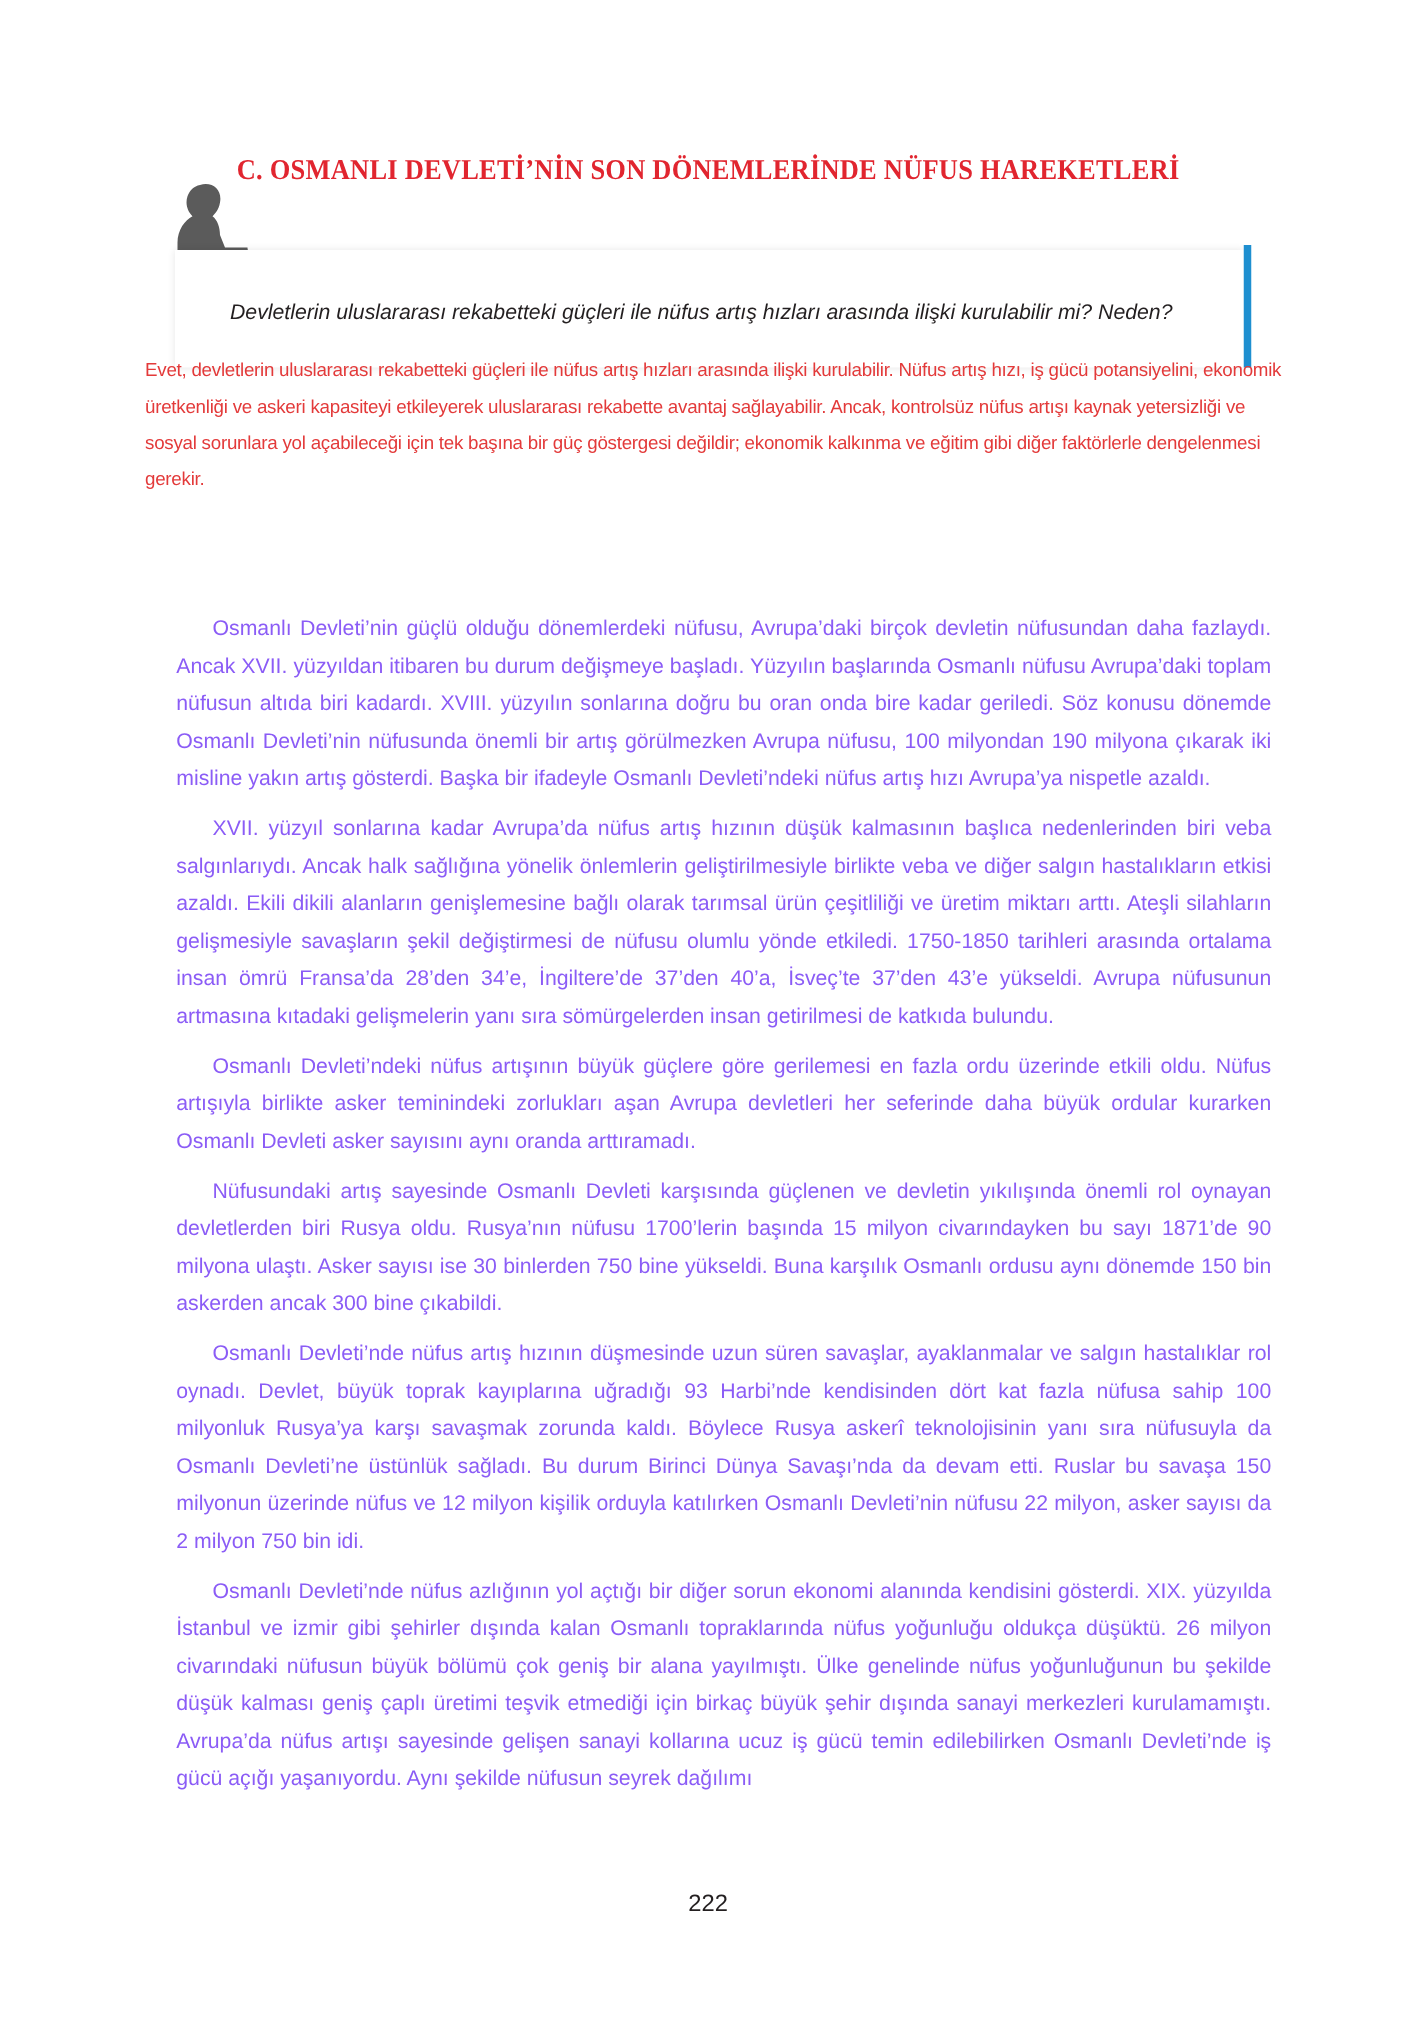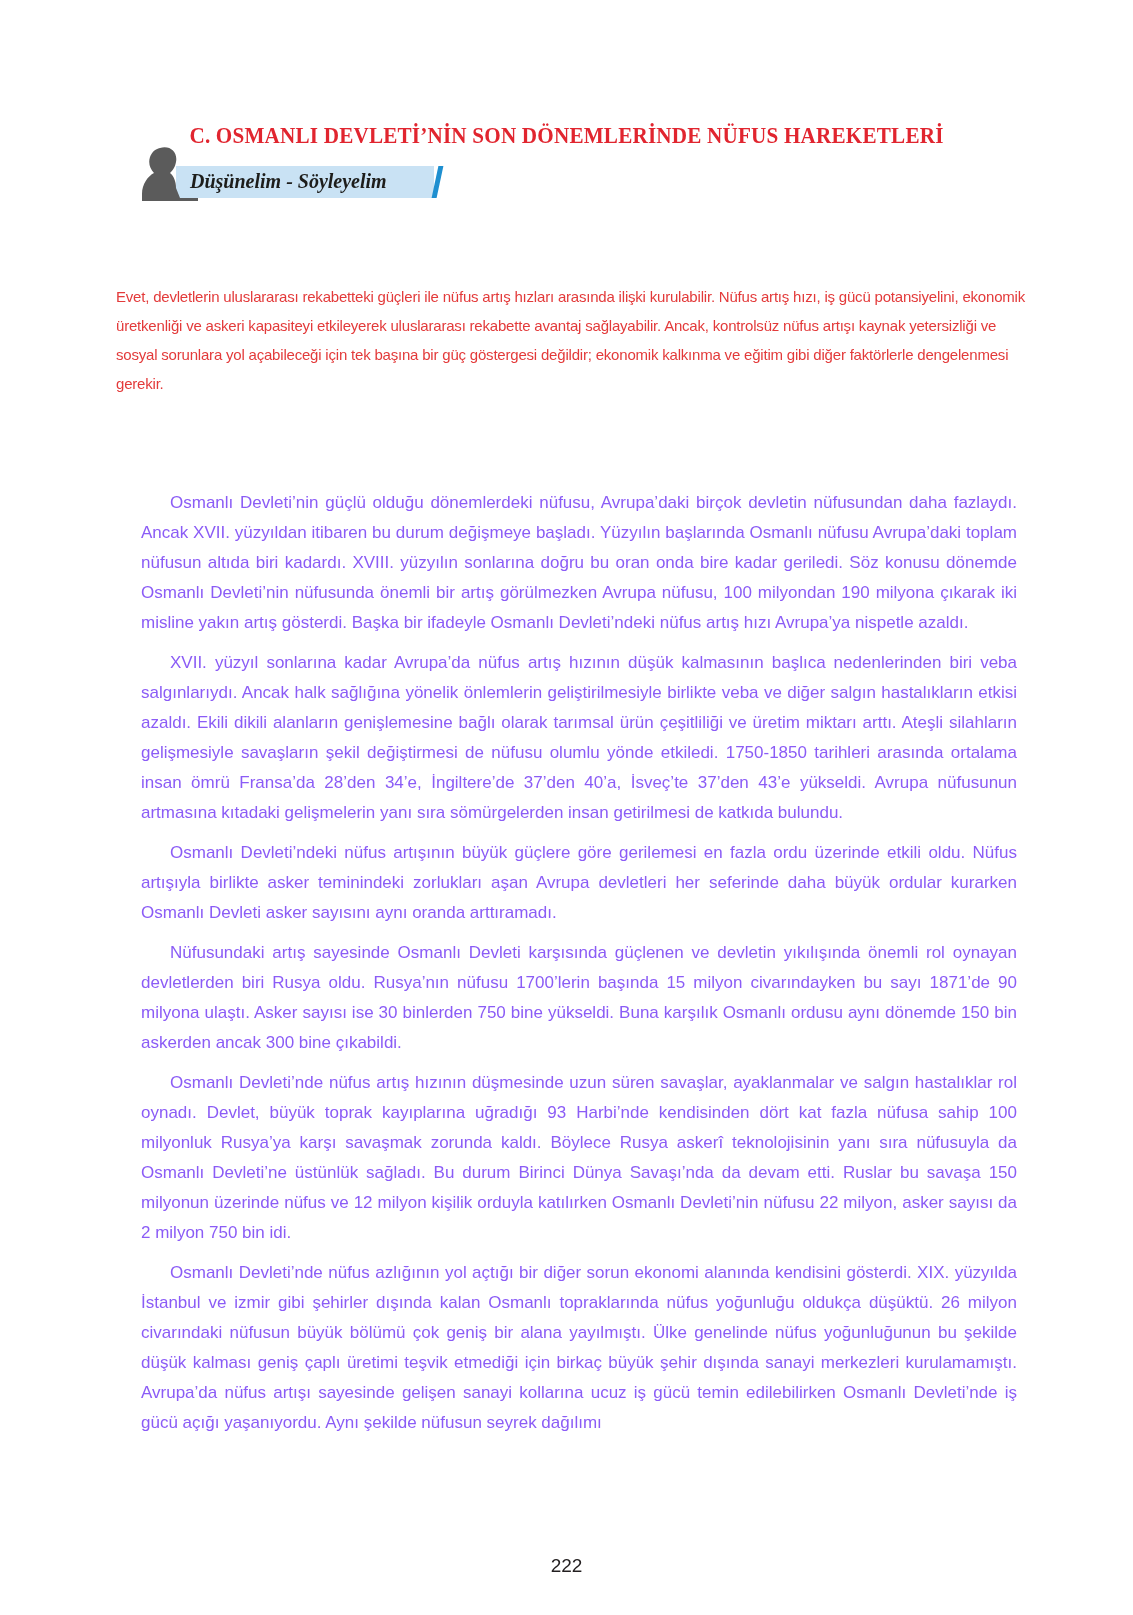--- a/index.html
+++ b/index.html
@@ -20,36 +20,36 @@
            box-shadow:0 0 6px rgba(0,0,0,0.10); }
   .q-bar { position:absolute; right:-6px; top:-4px; width:6px; height:98px; background:#1e8fd0; }
   .q-text { position:absolute; left:16px; top:18px; width:832px; font-style:italic; font-size:17px;
             line-height:30px; color:#231f20; text-align:justify; text-indent:28px; }
   .answer { position:absolute; top:282px; left:116px; width:920px; color:#e33a3a;
             font-weight:normal; font-size:15px; line-height:29px; letter-spacing:-0.2px; }
   .body { position:absolute; top:488px; left:141px; width:876px; }
   .para { font-size:17px; line-height:30px; text-align:justify; text-indent:29px;
           margin:0 0 10px 0; color:#8b5cf6; }
   .page-num { position:absolute; top:1513px; left:0; width:1133px; text-align:center;
-              font-size:19px; color:#231f20;margin-top:42px; }
+              font-size:19px; color:#231f20; }
 </style>
 </head>
 <body>
 
 <h1 class="title">C. OSMANLI DEVLETİ’NİN SON DÖNEMLERİNDE NÜFUS HAREKETLERİ</h1>
 
 <div class="think-wrap">
-  <div class="tag">
-    <span class="tag-label">Düşünelim - Söyleyelim</span>
-    <span class="tag-slash"></span>
-  </div>
   <svg class="silhouette" viewBox="0 0 60 62">
     <path d="M20 2 C30 -1 38 6 36 16 C35 22 32 25 30 27 C34 30 36 36 36 42 L40 52 L58 52 L58 55 L2 55 L2 48 C2 38 8 30 14 27 C10 23 8 17 10 11 C12 6 15 3 20 2 Z" fill="#5b5b5b"></path>
     <rect x="36" y="53" width="22" height="2" fill="#5b5b5b"></rect>
   </svg>
+  <div class="q-box">
+    <div class="q-bar"></div>
+    <p class="q-text">Devletlerin uluslararası rekabetteki güçleri ile nüfus artış hızları arasında ilişki kurulabilir mi? Neden?</p>
+  </div>
 </div>
 
 <div class="answer">Evet, devletlerin uluslararası rekabetteki güçleri ile nüfus artış hızları arasında ilişki kurulabilir. Nüfus artış hızı, iş gücü potansiyelini, ekonomik üretkenliği ve askeri kapasiteyi etkileyerek uluslararası rekabette avantaj sağlayabilir. Ancak, kontrolsüz nüfus artışı kaynak yetersizliği ve sosyal sorunlara yol açabileceği için tek başına bir güç göstergesi değildir; ekonomik kalkınma ve eğitim gibi diğer faktörlerle dengelenmesi gerekir.</div>
 
 <div class="body">
   <p class="para">Osmanlı Devleti’nin güçlü olduğu dönemlerdeki nüfusu, Avrupa’daki birçok devletin nüfusundan daha fazlaydı. Ancak XVII. yüzyıldan itibaren bu durum değişmeye başladı. Yüzyılın başlarında Osmanlı nüfusu Avrupa’daki toplam nüfusun altıda biri kadardı. XVIII. yüzyılın sonlarına doğru bu oran onda bire kadar geriledi. Söz konusu dönemde Osmanlı Devleti’nin nüfusunda önemli bir artış görülmezken Avrupa nüfusu, 100 milyondan 190 milyona çıkarak iki misline yakın artış gösterdi. Başka bir ifadeyle Osmanlı Devleti’ndeki nüfus artış hızı Avrupa’ya nispetle azaldı.</p>
   <p class="para">XVII. yüzyıl sonlarına kadar Avrupa’da nüfus artış hızının düşük kalmasının başlıca nedenlerinden biri veba salgınlarıydı. Ancak halk sağlığına yönelik önlemlerin geliştirilmesiyle birlikte veba ve diğer salgın hastalıkların etkisi azaldı. Ekili dikili alanların genişlemesine bağlı olarak tarımsal ürün çeşitliliği ve üretim miktarı arttı. Ateşli silahların gelişmesiyle savaşların şekil değiştirmesi de nüfusu olumlu yönde etkiledi. 1750-1850 tarihleri arasında ortalama insan ömrü Fransa’da 28’den 34’e, İngiltere’de 37’den 40’a, İsveç’te 37’den 43’e yükseldi. Avrupa nüfusunun artmasına kıtadaki gelişmelerin yanı sıra sömürgelerden insan getirilmesi de katkıda bulundu.</p>
   <p class="para">Osmanlı Devleti’ndeki nüfus artışının büyük güçlere göre gerilemesi en fazla ordu üzerinde etkili oldu. Nüfus artışıyla birlikte asker teminindeki zorlukları aşan Avrupa devletleri her seferinde daha büyük ordular kurarken Osmanlı Devleti asker sayısını aynı oranda arttıramadı.</p>
   <p class="para">Nüfusundaki artış sayesinde Osmanlı Devleti karşısında güçlenen ve devletin yıkılışında önemli rol oynayan devletlerden biri Rusya oldu. Rusya’nın nüfusu 1700’lerin başında 15 milyon civarındayken bu sayı 1871’de 90 milyona ulaştı. Asker sayısı ise 30 binlerden 750 bine yükseldi. Buna karşılık Osmanlı ordusu aynı dönemde 150 bin askerden ancak 300 bine çıkabildi.</p>
   <p class="para">Osmanlı Devleti’nde nüfus artış hızının düşmesinde uzun süren savaşlar, ayaklanmalar ve salgın hastalıklar rol oynadı. Devlet, büyük toprak kayıplarına uğradığı 93 Harbi’nde kendisinden dört kat fazla nüfusa sahip 100 milyonluk Rusya’ya karşı savaşmak zorunda kaldı. Böylece Rusya askerî teknolojisinin yanı sıra nüfusuyla da Osmanlı Devleti’ne üstünlük sağladı. Bu durum Birinci Dünya Savaşı’nda da devam etti. Ruslar bu savaşa 150 milyonun üzerinde nüfus ve 12 milyon kişilik orduyla katılırken Osmanlı Devleti’nin nüfusu 22 milyon, asker sayısı da 2 milyon 750 bin idi.</p>

